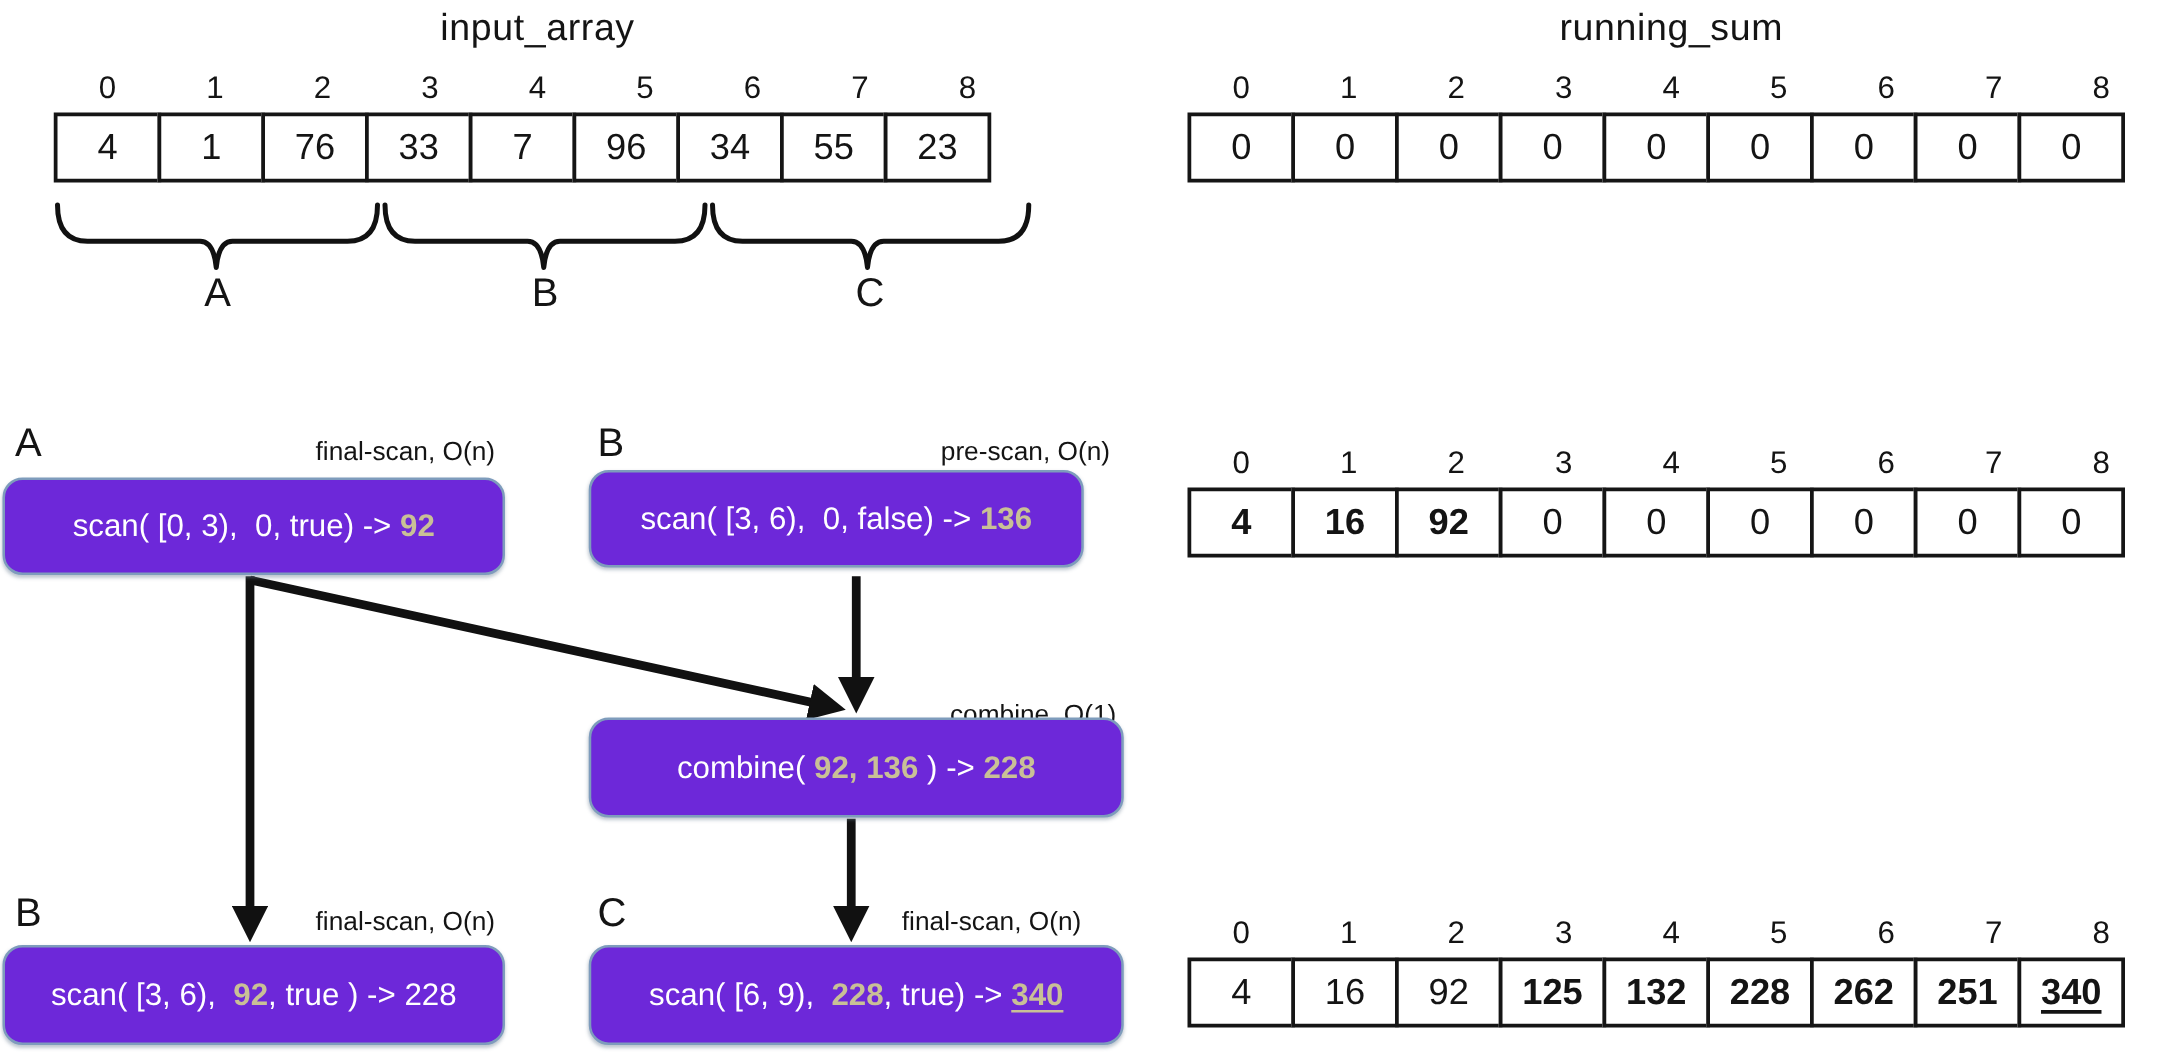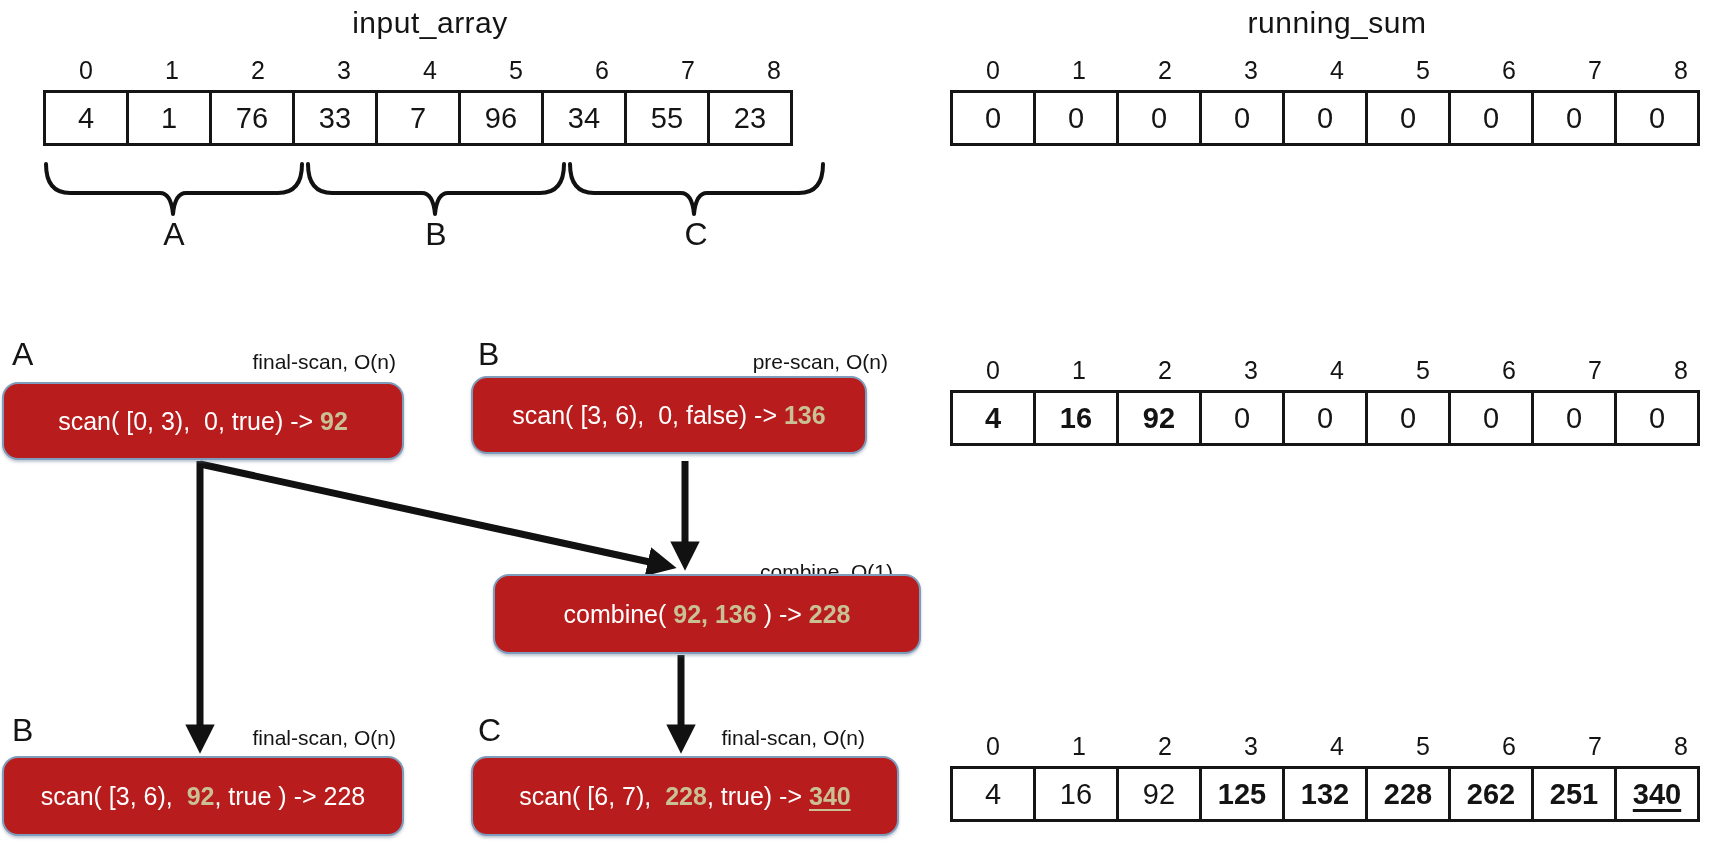--- a/index.html
+++ b/index.html
@@ -20,21 +20,21 @@
     font-size:29px;background:#ffffff;
   }
   .cell:first-child{margin-left:0;}
   .cell.bold{font-weight:700;}
   .cell.underline{text-decoration:underline;text-decoration-thickness:3px;text-underline-offset:5px;}
   
   .group-label{font-size:32px;text-align:center;}
   
   .node{
     box-sizing:border-box;position:absolute;
-    background:#b91c1c;border:2px solid #7e9cbc;border-radius:16px;
+    background:#6d28d9;border:2px solid #7e9cbc;border-radius:16px;
     display:flex;align-items:center;justify-content:center;
     color:#ffffff;font-size:25px;
     box-shadow:0 2px 3px rgba(110,130,150,.45);
   }
   .node-text{white-space:pre;}
   .node-text .hl{color:#c9c096;font-weight:700;}
   .node-text .ul{text-decoration:underline;text-decoration-thickness:2px;text-underline-offset:4px;}
   .letter{font-size:32px;}
   .tag{font-size:21px;text-align:right;white-space:pre;}
   svg.overlay{position:absolute;left:0;top:0;pointer-events:none;}
@@ -175,29 +175,29 @@
     <span class="node-text"><span>scan( [0, 3),  0, true) -&gt; </span><span class="hl">92</span></span>
   </div>
 
   <div class="abs letter" style="left:478px;top:336px;">B</div>
   <div class="abs tag" style="left:600px;top:350px;width:288px;">pre-scan, O(n)</div>
   <div class="node" style="left:471px;top:376px;width:396px;height:78px;">
     <span class="node-text"><span>scan( [3, 6),  0, false) -&gt; </span><span class="hl">136</span></span>
   </div>
 
   <div class="abs tag" style="left:600px;top:560px;width:293px;">combine, O(1)</div>
-  <div class="node" style="left:493px;top:574px;width:428px;height:80px;">
+  <div class="node" style="left:471px;top:574px;width:428px;height:80px;">
     <span class="node-text"><span>combine( </span><span class="hl">92, 136</span><span> ) -&gt; </span><span class="hl">228</span></span>
   </div>
 
   <div class="abs letter" style="left:12px;top:712px;">B</div>
   <div class="abs tag" style="left:100px;top:726px;width:296px;">final-scan, O(n)</div>
   <div class="node" style="left:2px;top:756px;width:402px;height:80px;">
     <span class="node-text"><span>scan( [3, 6),  </span><span class="hl">92</span><span>, true ) -&gt; 228</span></span>
   </div>
 
   <div class="abs letter" style="left:478px;top:712px;">C</div>
   <div class="abs tag" style="left:575px;top:726px;width:290px;">final-scan, O(n)</div>
   <div class="node" style="left:471px;top:756px;width:428px;height:80px;">
-    <span class="node-text"><span>scan( [6, 7),  </span><span class="hl">228</span><span>, true) -&gt; </span><span class="hl ul">340</span></span>
+    <span class="node-text"><span>scan( [6, 9),  </span><span class="hl">228</span><span>, true) -&gt; </span><span class="hl ul">340</span></span>
   </div>
 
 </div>
 
 </body></html>

